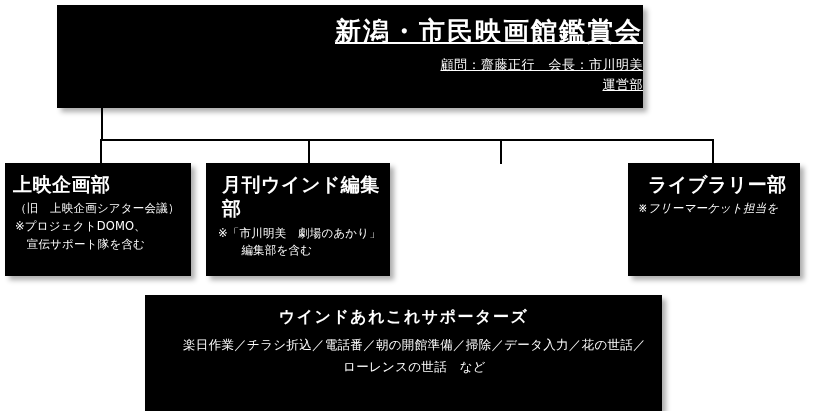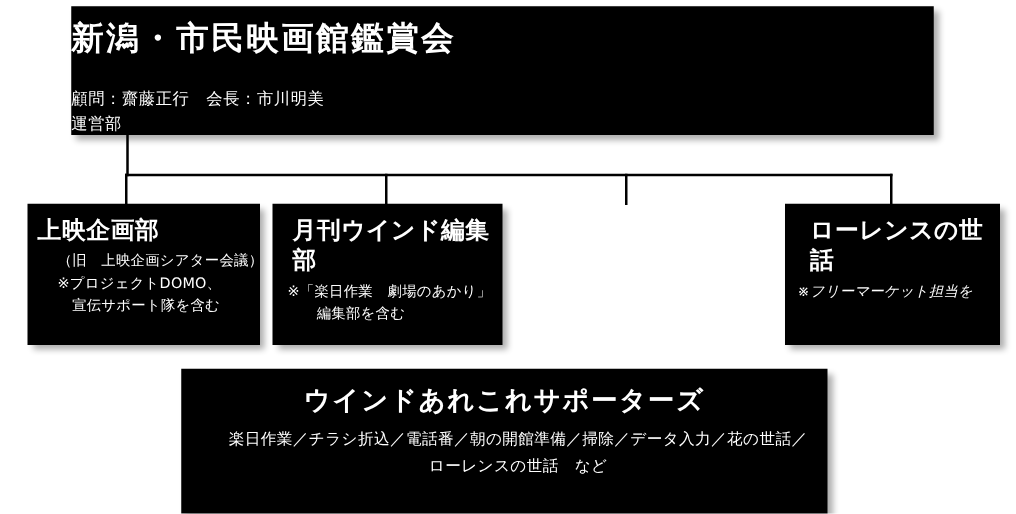--- a/index.html
+++ b/index.html
@@ -25,35 +25,36 @@
     background: #000000;
     color: #ffffff;
     box-sizing: border-box;
     box-shadow: 4px 4px 5px rgba(0,0,0,0.32);
   }
 
   
   .node-root {
     left: 57px;
     top: 5px;
-    width: 690px;
+    width: 586px;
     height: 103px;
-    text-align: left;
+    text-align: right;
     padding-top: 10px;
+    text-decoration: underline;
   }
   .root-title {
     font-size: 26px;
     font-weight: bold;
     letter-spacing: 2px;
     line-height: 1.25;
   }
   .root-officers {
     font-size: 13px;
     line-height: 1.6;
-    margin-top: 22px;
+    margin-top: 7px;
     letter-spacing: 0.5px;
   }
   .root-unit {
     font-size: 13px;
     line-height: 1.6;
     letter-spacing: 0.5px;
   }
 
   
   .node-dept {
@@ -68,44 +69,44 @@
     letter-spacing: 0.5px;
   }
   .dept-note {
     font-size: 11.5px;
     line-height: 1.55;
     margin-top: 4px;
     letter-spacing: 0.2px;
   }
   .dept-note div { white-space: pre; }
 
-  #dept-1 { left: 22px;   width: 186px; }
-  #dept-2 { left: 218px; width: 184px; }
+  #dept-1 { left: 5px;   width: 186px; }
+  #dept-2 { left: 206px; width: 184px; }
   #dept-3 { left: 432px; width: 170px; }
   #dept-4 { left: 628px; width: 172px; }
 
-  #dept-1 .dept-note { padding-left: 2px; margin-left: 14px; }
+  #dept-1 .dept-note { padding-left: 2px; }
   #dept-2 .dept-title { padding-left: 8px; }
   #dept-2 .dept-note  { padding-left: 4px; }
   #dept-3 .dept-title { padding-left: 14px; }
   #dept-4 .dept-title { padding-left: 12px; }
   #dept-4 .dept-note  { padding-left: 2px; font-style: italic; }
 
   
   .node-supporters {
     left: 145px;
     top: 295px;
     width: 517px;
     height: 116px;
     text-align: center;
     padding-top: 12px;
     box-shadow: 4px 4px 5px rgba(0,0,0,0.32);
   }
   .supporters-title {
-    font-size: 21px;
+    font-size: 16px;
     font-weight: bold;
     letter-spacing: 1.5px;
     line-height: 1.3;
   }
   .supporters-list {
     font-size: 12.5px;
     line-height: 1.75;
     margin-top: 6px;
     letter-spacing: 0.3px;
     padding-left: 22px;
@@ -142,28 +143,28 @@
     <div class="dept-note">
       <div>（旧　上映企画シアター会議）</div>
       <div>※プロジェクトDOMO、</div>
       <div>　宣伝サポート隊を含む</div>
     </div>
   </div>
 
   <div class="node node-dept" id="dept-2">
     <div class="dept-title">月刊ウインド編集部</div>
     <div class="dept-note">
-      <div>※「楽日作業　劇場のあかり」</div>
+      <div>※「市川明美　劇場のあかり」</div>
       <div>　　編集部を含む</div>
     </div>
   </div>
 
 
   <div class="node node-dept" id="dept-4">
-    <div class="dept-title">ローレンスの世話</div>
+    <div class="dept-title">ライブラリー部</div>
     <div class="dept-note">
       <div>※フリーマーケット担当を</div>
     </div>
   </div>
 
   <div class="node node-supporters">
     <div class="supporters-title">ウインドあれこれサポーターズ</div>
     <div class="supporters-list">
       <div>楽日作業／チラシ折込／電話番／朝の開館準備／掃除／データ入力／花の世話／</div>
       <div>ローレンスの世話　など</div>

